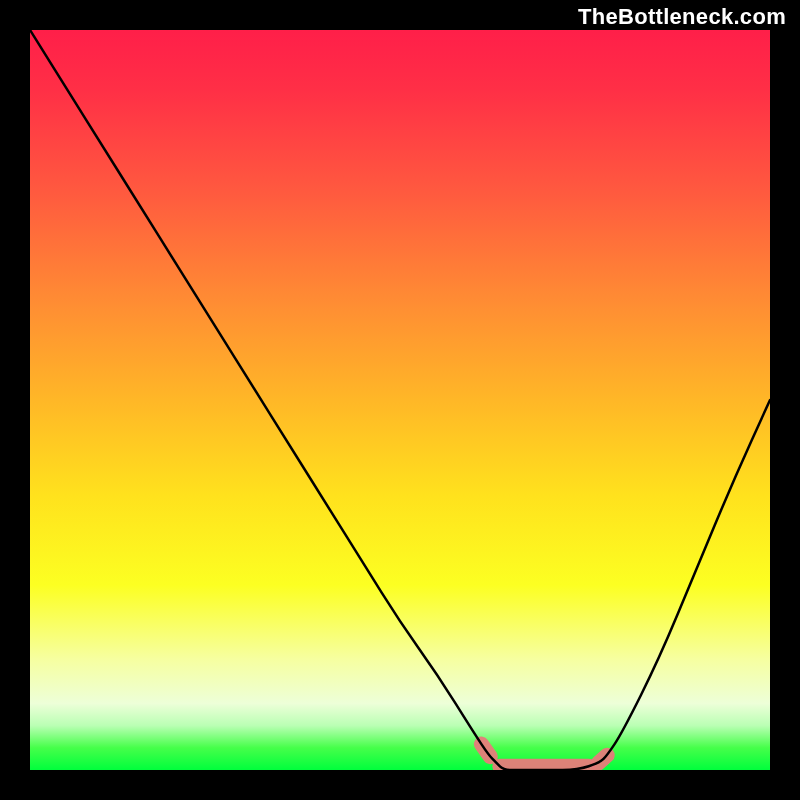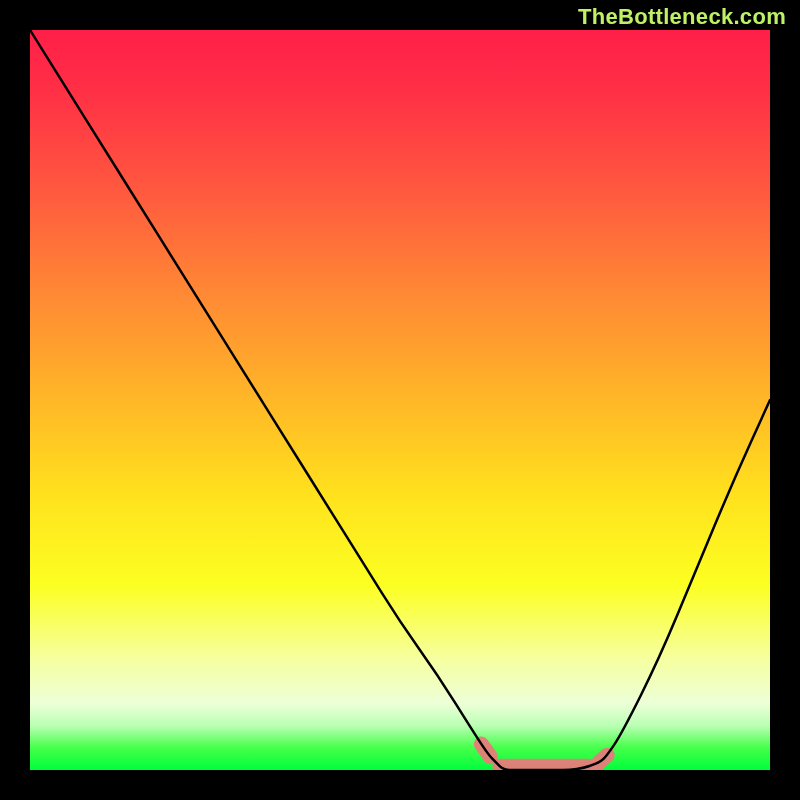--- a/index.html
+++ b/index.html
@@ -14,21 +14,21 @@
   .frame {
     position: relative;
     width: 800px;
     height: 800px;
     background: #000;
   }
   .watermark {
     position: absolute;
     top: 4px;
     right: 14px;
-    color: #bef264;
+    color: #ffffff;
     font-size: 22px;
     font-weight: 600;
     letter-spacing: 0.3px;
     z-index: 20;
   }
   .plot {
     position: absolute;
     left: 30px;
     top: 30px;
     width: 740px;

